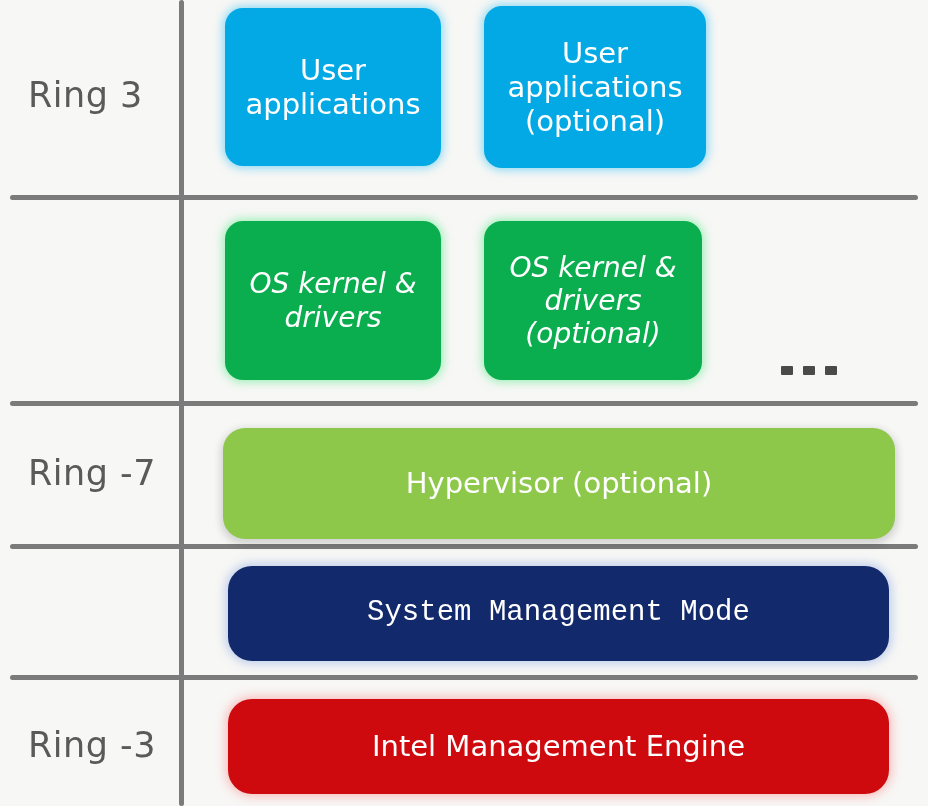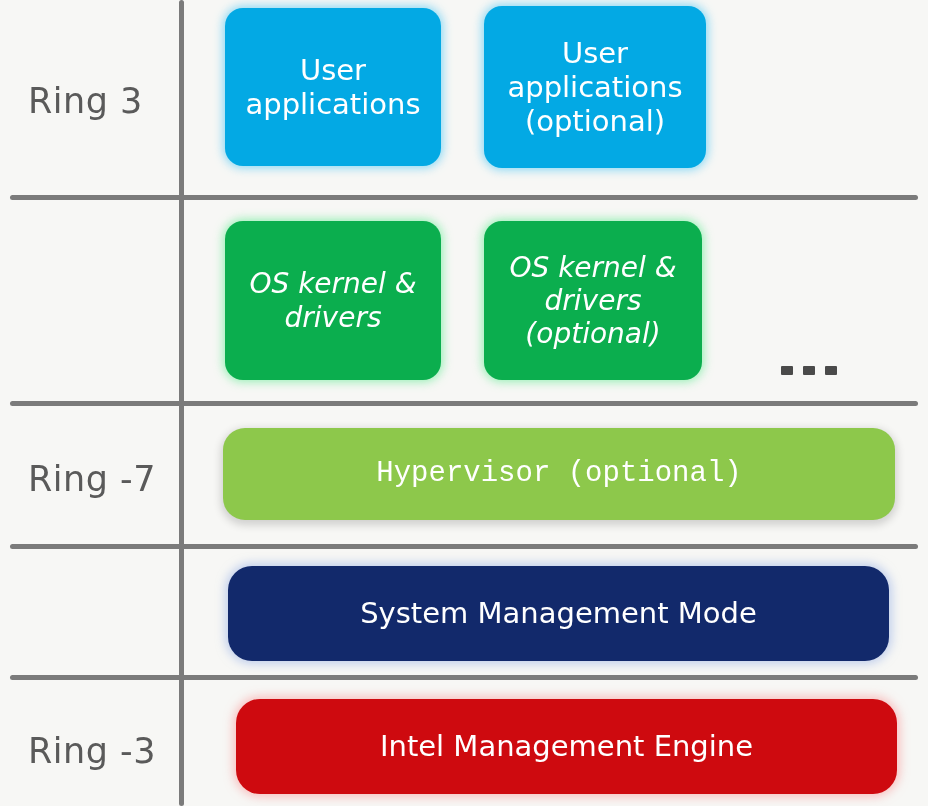--- a/index.html
+++ b/index.html
@@ -43,21 +43,20 @@
   .ring-label {
     position: absolute;
     left: 28px;
     width: 150px;
     color: #5a5a5a;
     font-size: 35px;
     font-weight: 400;
     letter-spacing: 0.5px;
     line-height: 1;
     white-space: nowrap;
-    margin-top: 6px;
   }
 
   
   .node {
     position: absolute;
     box-sizing: border-box;
     display: flex;
     align-items: center;
     justify-content: center;
     text-align: center;
@@ -147,28 +146,28 @@
   </div>
 
   <div class="ellipsis" style="left:781px; top:366px;">
     <span class="dot"></span>
     <span class="dot"></span>
     <span class="dot"></span>
   </div>
 
   <div class="ring-label" style="top:456px;">Ring -7</div>
 
-  <div class="node lightgreen" style="left:223px; top:428px; width:672px; height:92px;font-family:Liberation Mono, monospace;">
+  <div class="node lightgreen" style="left:223px; top:428px; width:672px; height:111px;">
     <span class="label">Hypervisor (optional)</span>
   </div>
 
 
-  <div class="node navy" style="left:228px; top:566px; width:661px; height:95px;">
+  <div class="node navy" style="left:228px; top:566px; width:661px; height:95px;font-family:Liberation Mono, monospace;">
     <span class="label">System Management Mode</span>
   </div>
 
   <div class="ring-label" style="top:728px;">Ring -3</div>
 
-  <div class="node red" style="left:228px; top:699px; width:661px; height:95px;margin-left:8px;">
+  <div class="node red" style="left:228px; top:699px; width:661px; height:95px;">
     <span class="label">Intel Management Engine</span>
   </div>
 
 </div>
 
 </body></html>

